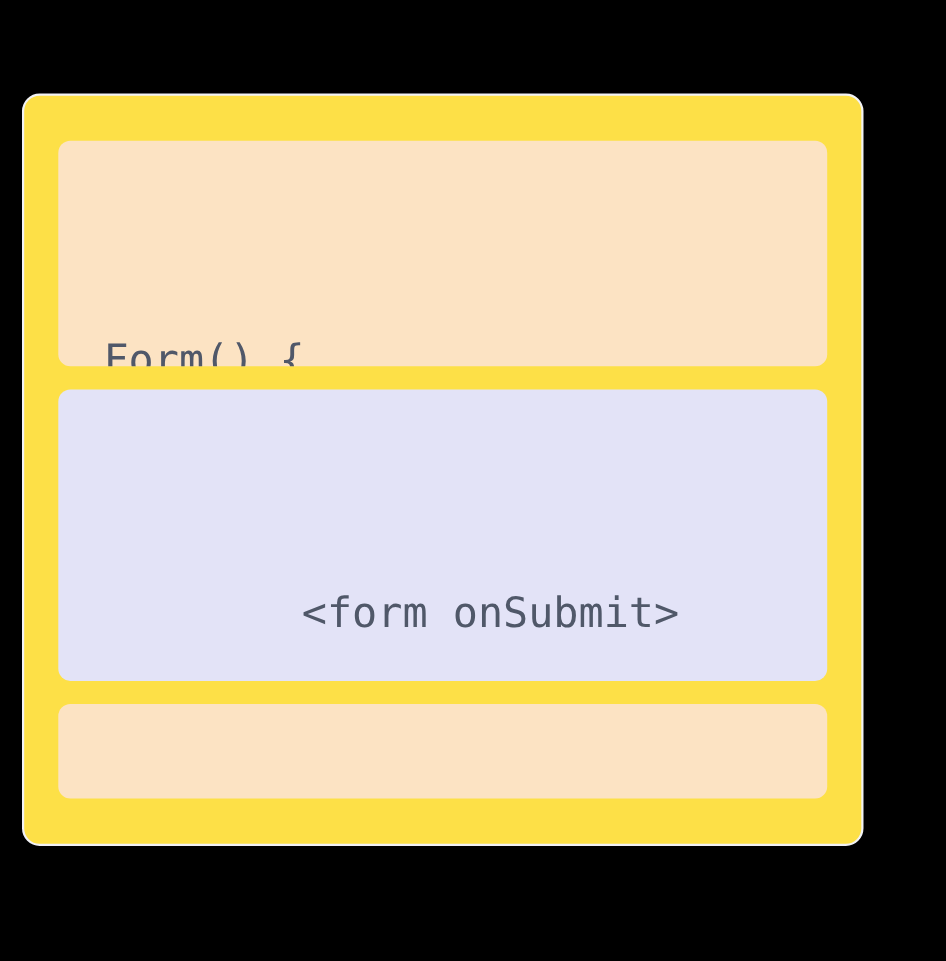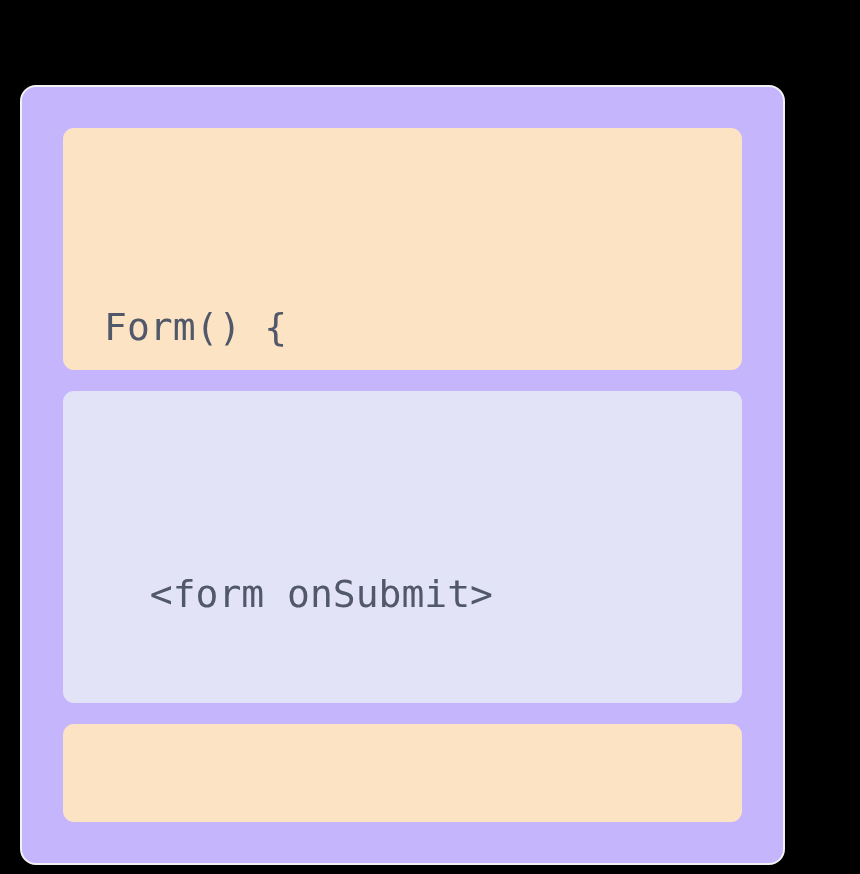--- a/index.html
+++ b/index.html
@@ -21,26 +21,26 @@
     height: 874px;
     background: #000000;
   }
 
   
   .panel {
     position: absolute;
     left: 20px;
     top: 85px;
     width: 765px;
-    height: 780px;
+    height: 684px;
     box-sizing: border-box;
-    background: #c4b5fd;
+    background: #fde047;
     border: 2px solid #F2F2F5;
     border-radius: 16px;
-    padding: 41px 41px;
+    padding: 41px 31px;
     display: flex;
     flex-direction: column;
     justify-content: flex-start;
   }
 
   
   .code-block {
     box-sizing: border-box;
     border-radius: 11px;
     padding: 18px 0 18px 0;
@@ -76,20 +76,21 @@
 
   
   #block-signature {
     height: 242px;
     padding-top: 14px;
   }
 
   #block-markup {
     height: 313px;
     padding-top: 18px;
+    text-align: center;
   }
 
   #block-closing {
     height: 98px;
     padding-top: 12px;
   }
 </style>
 </head>
 <body>
 

